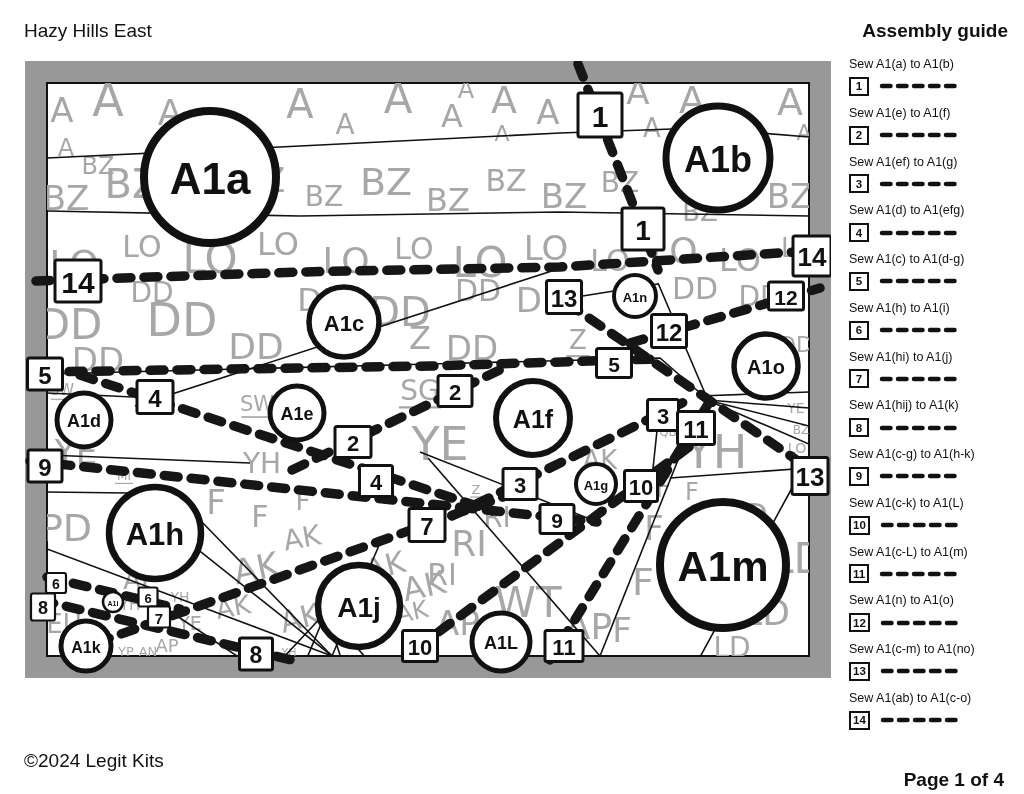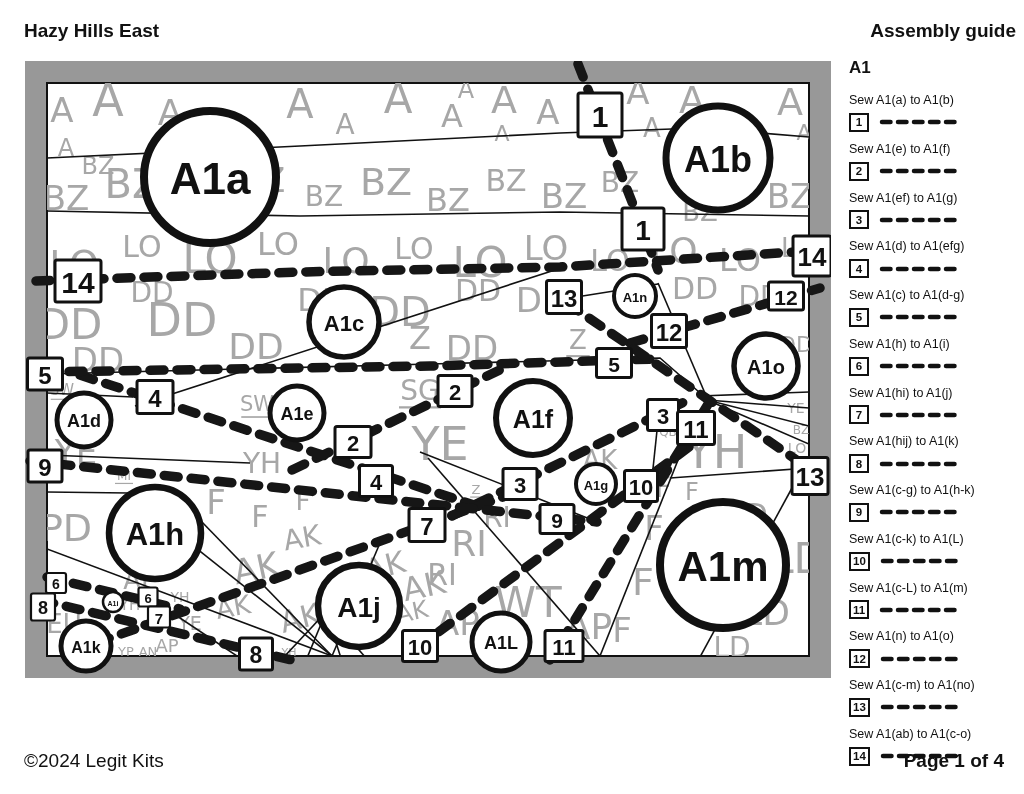--- a/index.html
+++ b/index.html
@@ -1,35 +1,35 @@
 <!DOCTYPE html>
 <html><head>
 <meta charset="utf-8">
 <style>
   html,body{margin:0;padding:0;}
   body{
     width:1024px;height:794px;position:relative;background:#ffffff;
     font-family:"Liberation Sans",sans-serif;color:#111;overflow:hidden;
   }
-  .page-title{position:absolute;left:24px;top:20px;font-size:19px;font-weight:bold;}
-  .guide-title{position:absolute;right:8px;top:20px;font-size:19px;font-weight:bold;text-align:right;}
+  .page-title{position:absolute;left:24px;top:20px;font-size:19px;font-weight:normal;}
+  .guide-title{position:absolute;right:16px;top:20px;font-size:19px;font-weight:bold;text-align:right;}
   .diagram-wrap{position:absolute;left:25px;top:61px;width:806px;height:617px;}
   .sidebar{position:absolute;left:849px;top:58px;width:166px;}
   .sidebar h2{font-size:17px;font-weight:bold;margin:0 0 16px 0;}
   .step{margin-bottom:11px;}
   .step .instr{font-size:12.5px;font-weight:normal;line-height:1.1;}
   .step .row{display:flex;align-items:center;margin-top:5px;height:19px;}
   .numbox{
     display:inline-flex;align-items:center;justify-content:center;
     min-width:12px;height:15px;padding:0 2px;border:2px solid #111;
     font-size:11.5px;font-weight:bold;margin-right:9px;background:#fff;
   }
   .dashline{flex:0 0 auto;}
   .footer-left{position:absolute;left:24px;top:750px;font-size:19px;font-weight:normal;}
-  .footer-right{position:absolute;right:20px;top:750px;font-size:19px;font-weight:bold;text-align:right;}
+  .footer-right{position:absolute;right:20px;top:769px;font-size:19px;font-weight:bold;text-align:right;}
 </style>
 </head>
 <body>
 
 <div class="page-title">Hazy Hills East</div>
 <div class="guide-title">Assembly guide</div>
 
 <div class="diagram-wrap" id="diagram"><svg width="806" height="617" viewBox="25 61 806 617">
       <defs>
         <clipPath id="innerClip">
@@ -284,21 +284,20 @@
         <circle cx="723" cy="565" r="63" fill="#ffffff" stroke="#111111" stroke-width="8"></circle>
         <text x="723" y="566" font-size="42" fill="#111111" dominant-baseline="central">A1m</text>
         <circle cx="635" cy="296" r="21" fill="#ffffff" stroke="#111111" stroke-width="4"></circle>
         <text x="635" y="297" font-size="13" fill="#111111" dominant-baseline="central">A1n</text>
         <circle cx="766" cy="366" r="32" fill="#ffffff" stroke="#111111" stroke-width="5.5"></circle>
         <text x="766" y="367" font-size="20" fill="#111111" dominant-baseline="central">A1o</text>
       </g>
     </svg></div>
 
 <div class="sidebar">
-  <h2>A1</h2>
   <div id="steps">
       <div class="step">
         <div class="instr">Sew A1(a) to A1(b)</div>
         <div class="row">
           <span class="numbox">1</span>
           <svg width="80" height="10" class="dashline">
             <line x1="4" y1="5" x2="78" y2="5" stroke="#111111" stroke-width="4.5" stroke-linecap="round" stroke-dasharray="8.5 7.5"></line>
           </svg>
         </div>
       </div>

